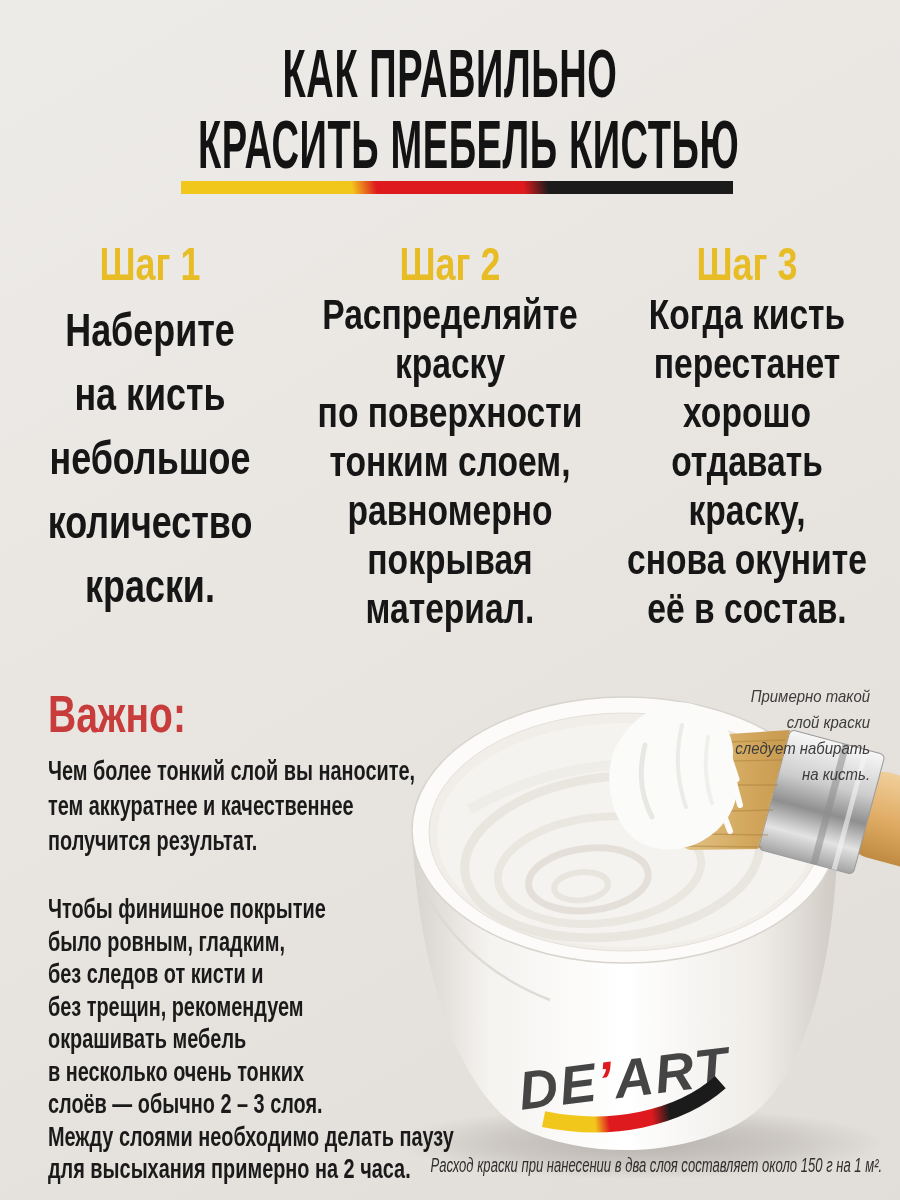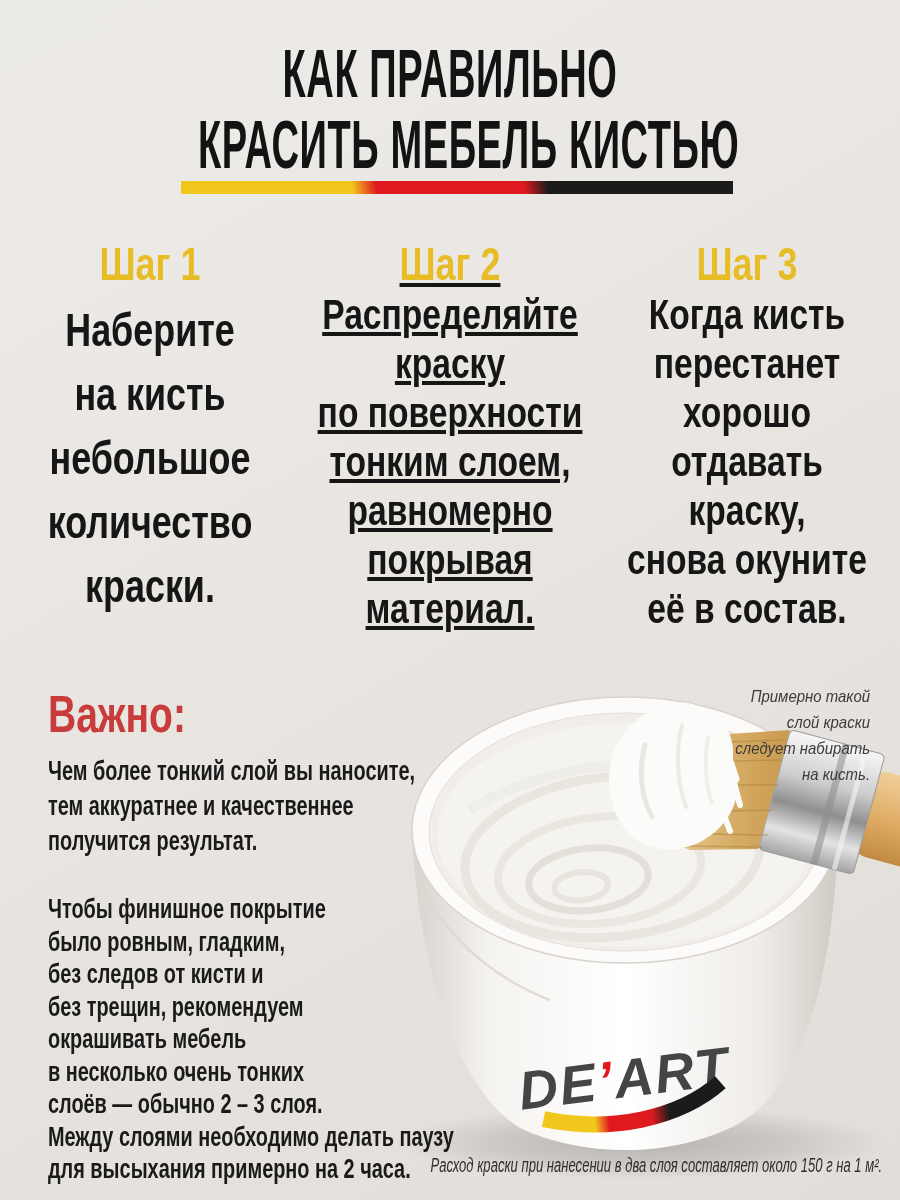--- a/index.html
+++ b/index.html
@@ -33,21 +33,21 @@
   .divider{
     position:absolute;left:181px;top:181px;width:552px;height:13px;
     background:linear-gradient(80deg,
       var(--flag-yellow) 0 31%,
       var(--flag-red) 35.5% 62%,
       var(--flag-black) 66.5% 100%);
   }
   
   .step{position:absolute;top:240px;width:400px;text-align:center;}
   .step-1{left:-50px;}
-  .step-2{left:250px;text-decoration:underline;}
+  .step-2{left:250px;}
   .step-3{left:547px;}
   .step-heading{
     margin:0;font-size:46px;line-height:48px;font-weight:bold;
     color:var(--step-heading);
     transform:scaleX(0.78);transform-origin:50% 0;
   }
   .step-text{
     font-weight:bold;color:var(--text);
     transform:scaleX(0.80);transform-origin:50% 0;
     white-space:nowrap;

